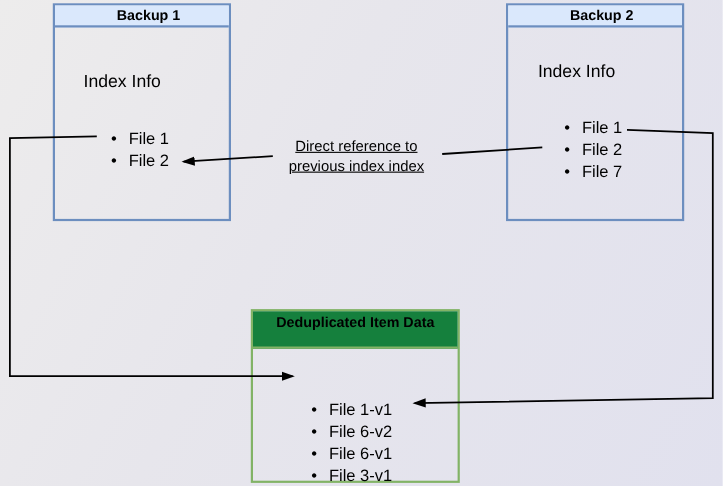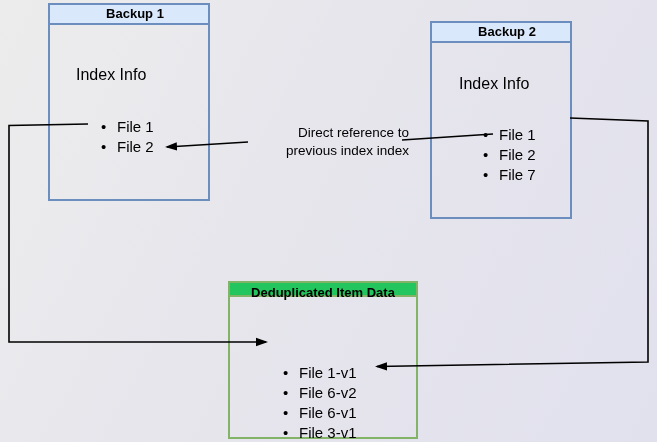--- a/index.html
+++ b/index.html
@@ -6,36 +6,36 @@
   body{
     width:657px;height:442px;position:relative;overflow:hidden;
     background:linear-gradient(118deg,#edecec 0%,#e7e6ec 40%,#e1e1ee 100%);
     font-family:"Liberation Sans", sans-serif;color:#000;
   }
   .node{position:absolute;box-sizing:border-box;background:transparent;z-index:1;}
   .node.blue{border:2px solid #6c8ebf;}
   .node.green{border:2px solid #82b366;}
   .node-header{box-sizing:border-box;text-align:center;font-weight:bold;font-size:13px;}
   .blue .node-header{background:#dae8fc;border-bottom:2px solid #6c8ebf;height:20px;line-height:18px;padding-left:12px;}
-  .green .node-header{background:#22c55e;border-bottom:2px solid #82b366;height:14px;line-height:20px;}
+  .green .node-header{background:#15803d;border-bottom:2px solid #82b366;height:34px;line-height:20px;}
   .section-label{position:absolute;font-size:16px;}
   ul.files{position:absolute;margin:0;padding:0;list-style:none;font-size:15px;line-height:20px;}
   ul.files li{position:relative;padding-left:16px;}
   ul.files li::before{content:"\2022";position:absolute;left:0;}
   #backup1{left:48px;top:3px;width:162px;height:198px;}
   #backup1 .section-label{left:26px;top:61px;}
   #backup1 ul.files{left:51px;top:112px;}
-  #backup2{left:430px;top:3px;width:142px;height:198px;margin-top:18px;}
+  #backup2{left:460px;top:3px;width:162px;height:198px;}
   #backup2 .section-label{left:27px;top:52px;}
   #backup2 ul.files{left:51px;top:102px;}
   #dedup{left:228px;top:281px;width:190px;height:158px;}
   #dedup ul.files{left:53px;top:55px;margin-top:25px;}
   .annotation{
     position:absolute;left:239px;top:124px;width:170px;z-index:3;
-    text-align:right;font-size:13.5px;line-height:18px;
+    text-align:center;font-size:13.5px;line-height:18px;text-decoration:underline;
   }
   svg.connectors{position:absolute;left:0;top:0;z-index:5;pointer-events:none;}
   svg.connectors path{stroke:#000;stroke-width:1.6;fill:none;}
   svg.connectors .head{fill:#000;stroke:none;}
 </style>
 </head>
 <body>
 
 <div class="node blue" id="backup1">
   <div class="node-header">Backup 1</div>

